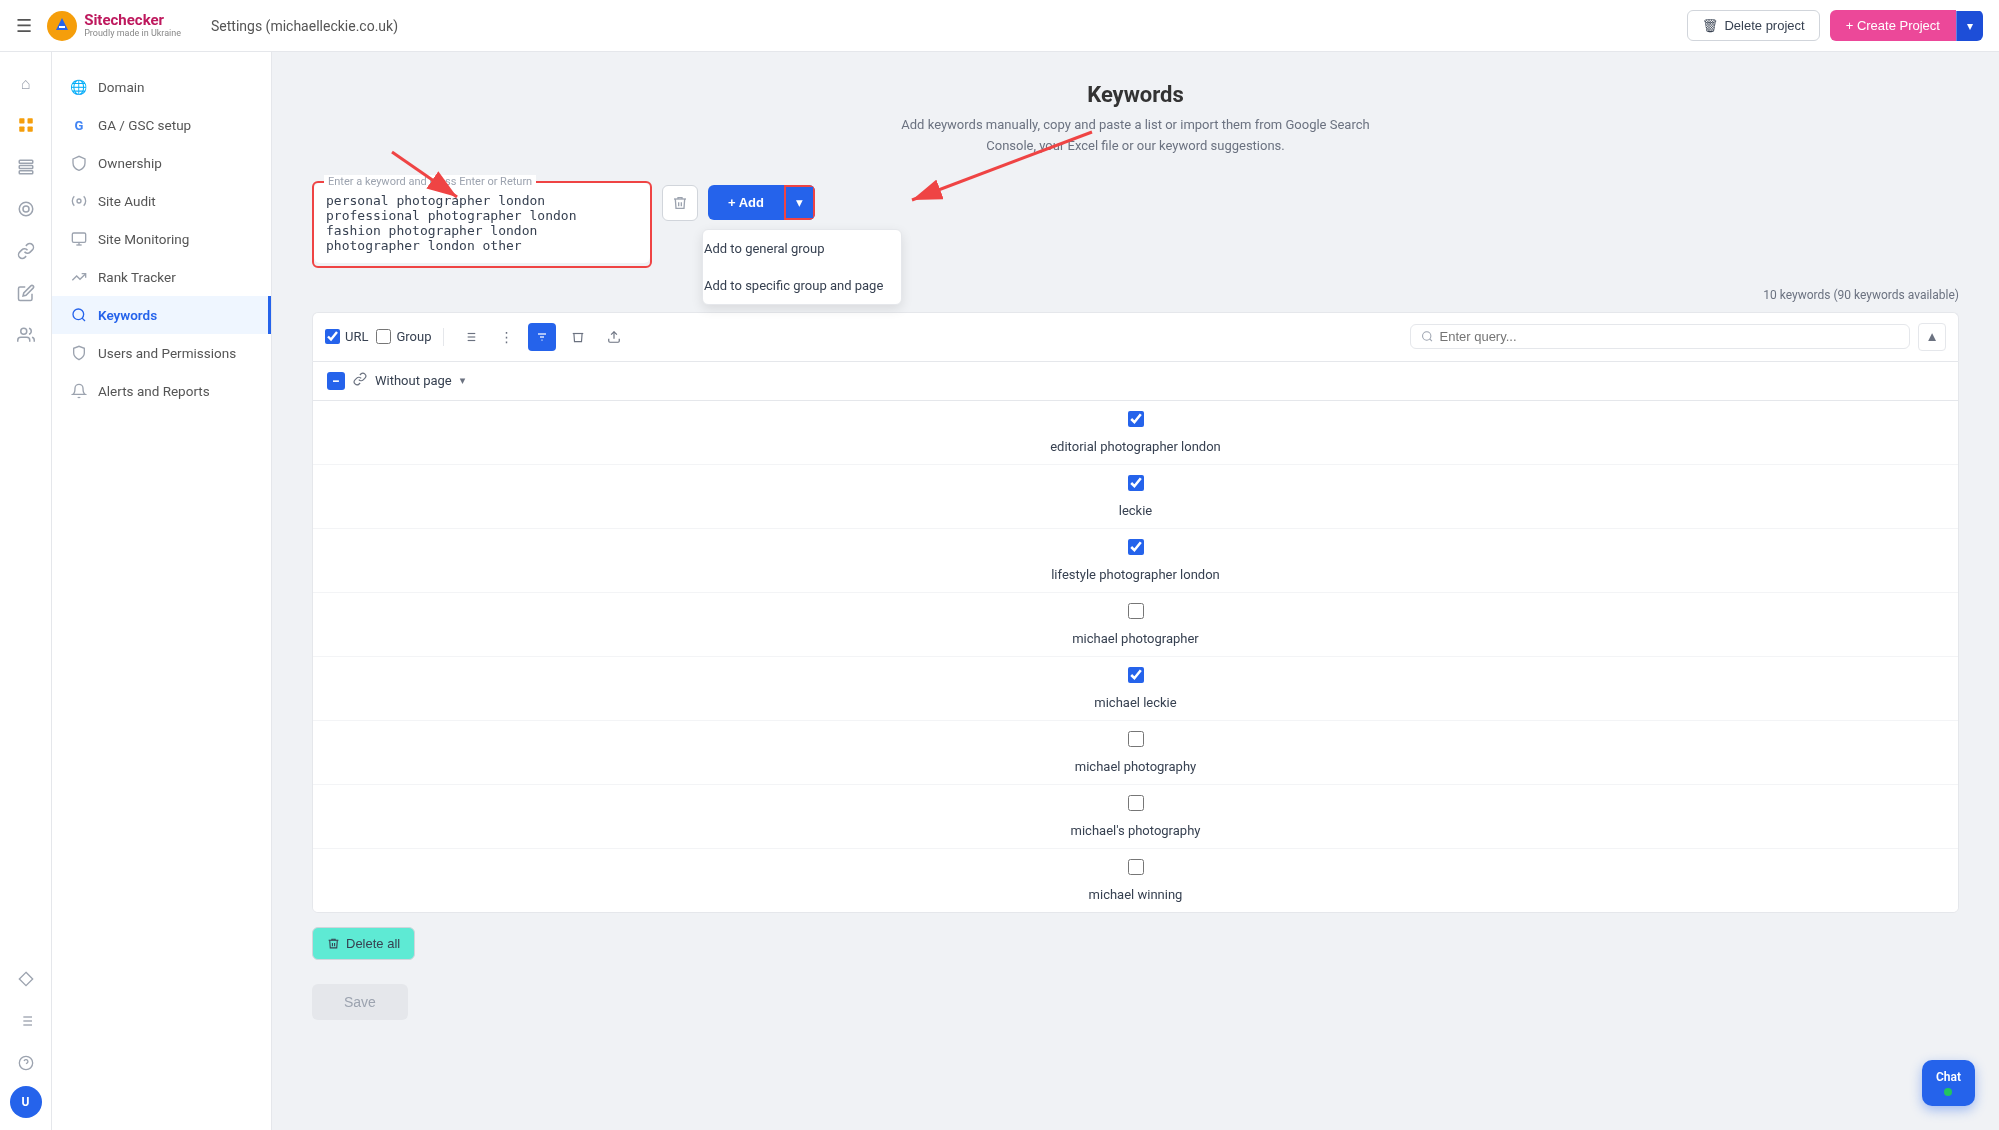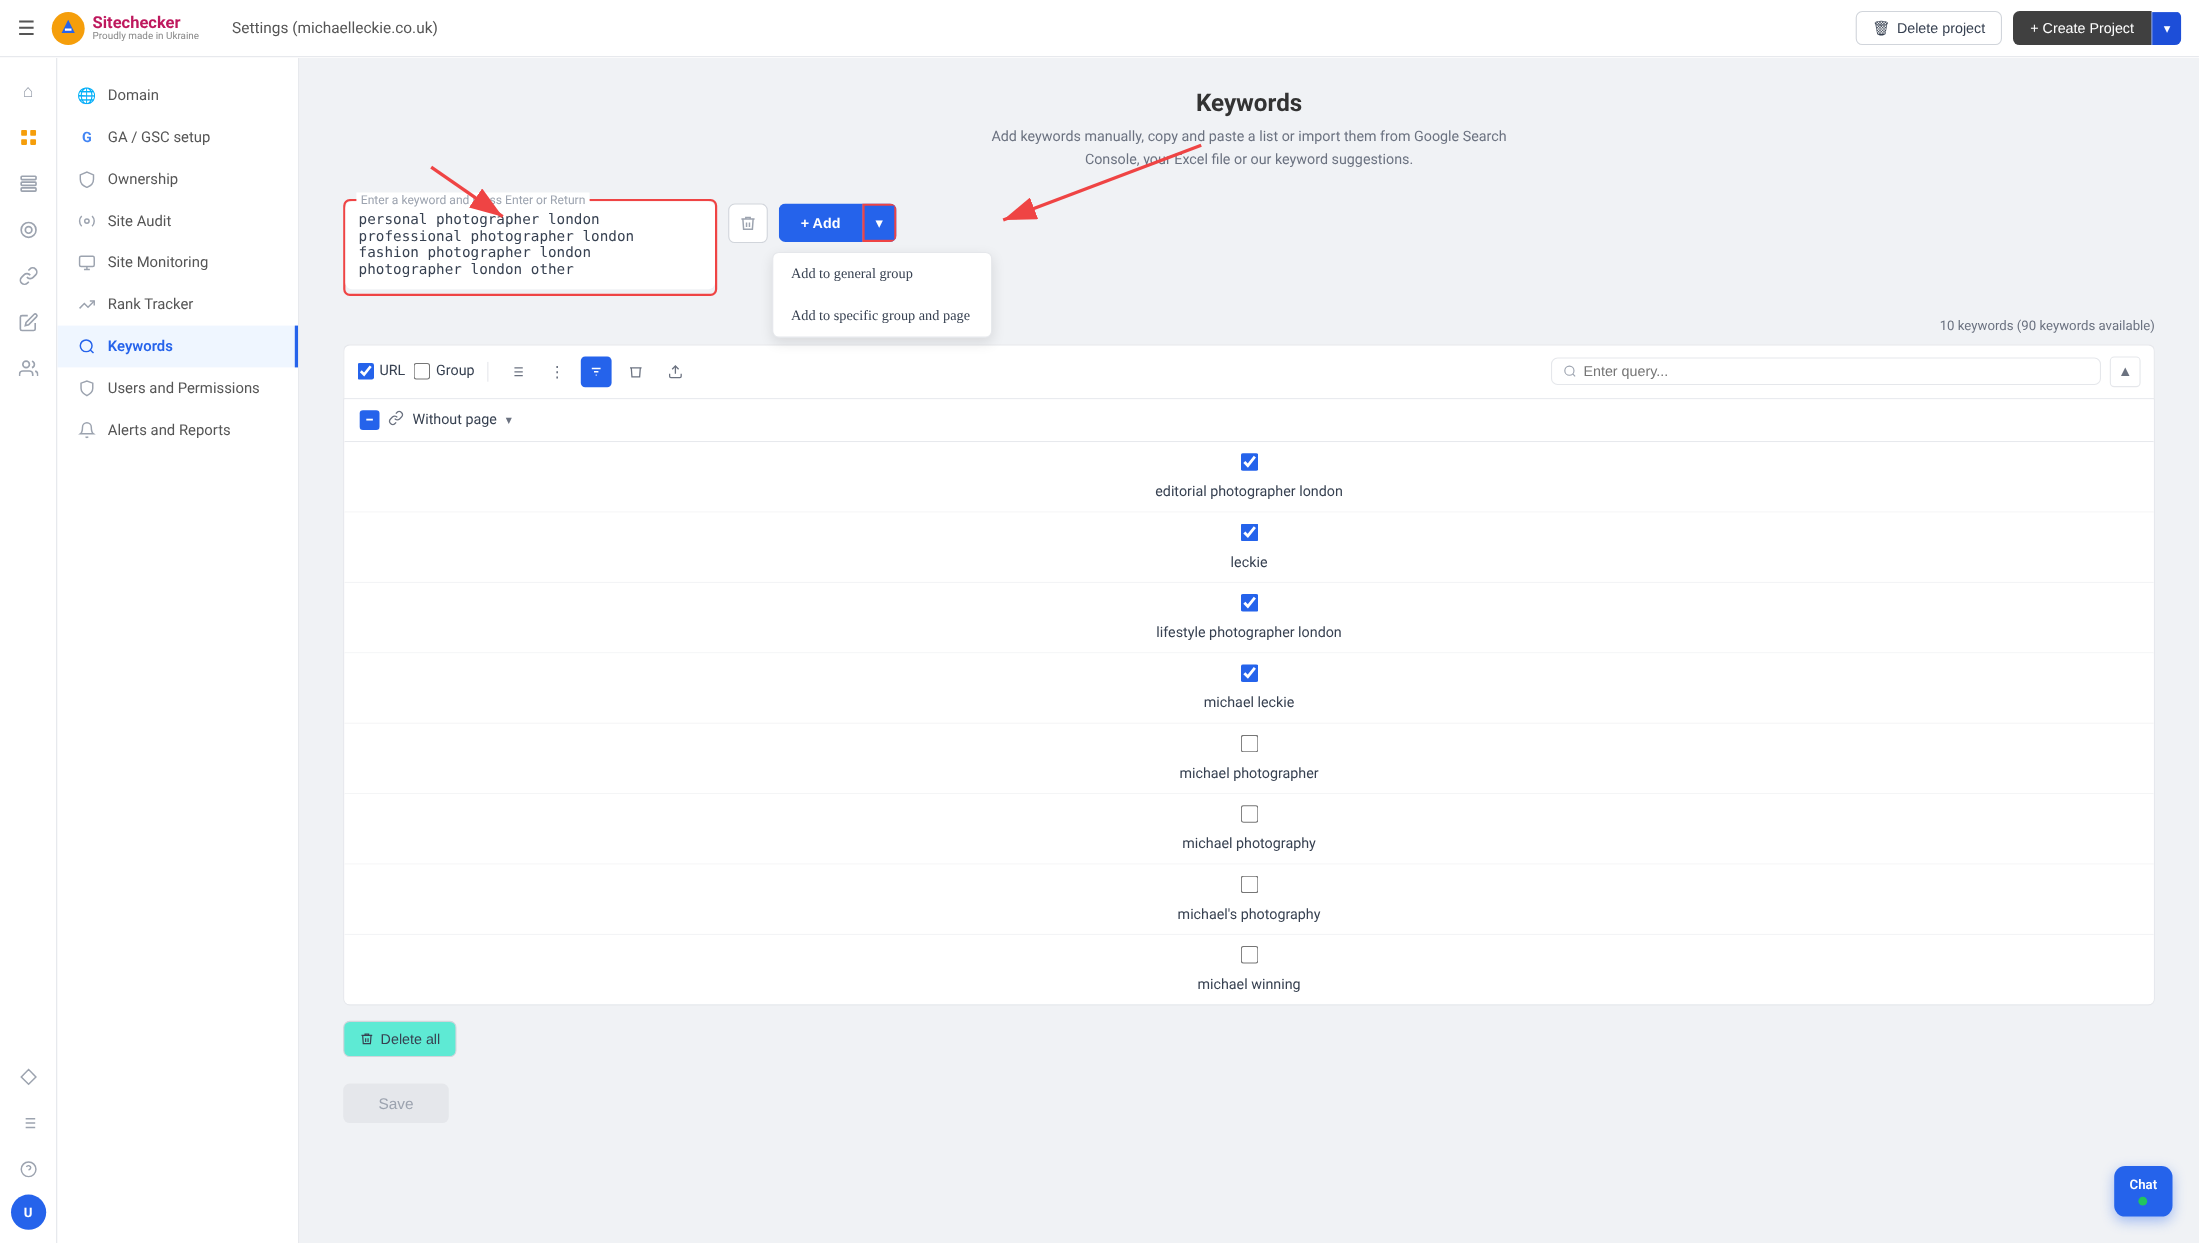--- a/index.html
+++ b/index.html
@@ -20,21 +20,21 @@
     .topnav-right { margin-left: auto; display: flex; gap: 10px; align-items: center; }
     .btn-delete-project {
       display: flex; align-items: center; gap: 6px; padding: 7px 14px;
       border: 1px solid #d1d5db; border-radius: 6px; background: #fff;
       color: #374151; font-size: 13px; cursor: pointer;
     }
     .btn-create-project {
       display: flex; align-items: center; gap: 0; border-radius: 6px; overflow: hidden;
     }
     .btn-create-main {
-      background: #404040; color: #fff; padding: 8px 16px;
+      background: #ec4899; color: #fff; padding: 8px 16px;
       border: none; font-size: 13px; cursor: pointer; font-weight: 500;
     }
     .btn-create-arrow {
       background: #1d4ed8; color: #fff; padding: 8px 10px;
       border: none; border-left: 1px solid rgba(255,255,255,0.3); cursor: pointer; font-size: 12px;
     }
 
     
     .layout { display: flex; margin-top: 52px; height: calc(100vh - 52px); }
 
@@ -108,21 +108,21 @@
       border: 2px solid #ef4444;
     }
 
     
     .dropdown-menu {
       position: absolute; top: 48px; left: 390px; background: #fff;
       border: 1px solid #e5e7eb; border-radius: 6px; box-shadow: 0 4px 12px rgba(0,0,0,0.1);
       z-index: 200; min-width: 200px;
     }
     .dropdown-menu-item {
-      padding: 11px 16px; font-size: 13px; color: #374151; cursor: pointer; font-family: Liberation Serif, serif;
+      padding: 11px 1px; font-size: 13px; color: #374151; cursor: pointer;
     }
 
     
     .keywords-count { text-align: right; font-size: 12px; color: #6b7280; margin-bottom: 10px; }
 
     .table-toolbar {
       display: flex; align-items: center; gap: 8px; margin-bottom: 0;
       padding: 10px 12px; background: #fff; border: 1px solid #e5e7eb;
       border-bottom: none; border-radius: 6px 6px 0 0;
     }
@@ -476,26 +476,26 @@
       </div>
       <div class="keyword-row">
         <input type="checkbox" class="kw-checkbox" checked="" style="">
         <span class="kw-text">leckie</span>
       </div>
       <div class="keyword-row">
         <input type="checkbox" class="kw-checkbox" checked="" style="">
         <span class="kw-text">lifestyle photographer london</span>
       </div>
       <div class="keyword-row">
+        <input type="checkbox" class="kw-checkbox" style="">
+        <span class="kw-text">michael photographer</span>
+      </div>
+      <div class="keyword-row">
         <input type="checkbox" class="kw-checkbox" checked="" style="">
         <span class="kw-text">michael leckie</span>
-      </div>
-      <div class="keyword-row">
-        <input type="checkbox" class="kw-checkbox" style="">
-        <span class="kw-text">michael photographer</span>
       </div>
       <div class="keyword-row">
         <input type="checkbox" class="kw-checkbox" style="">
         <span class="kw-text">michael photography</span>
       </div>
       <div class="keyword-row">
         <input type="checkbox" class="kw-checkbox" style="">
         <span class="kw-text">michael's photography</span>
       </div>
       <div class="keyword-row">

